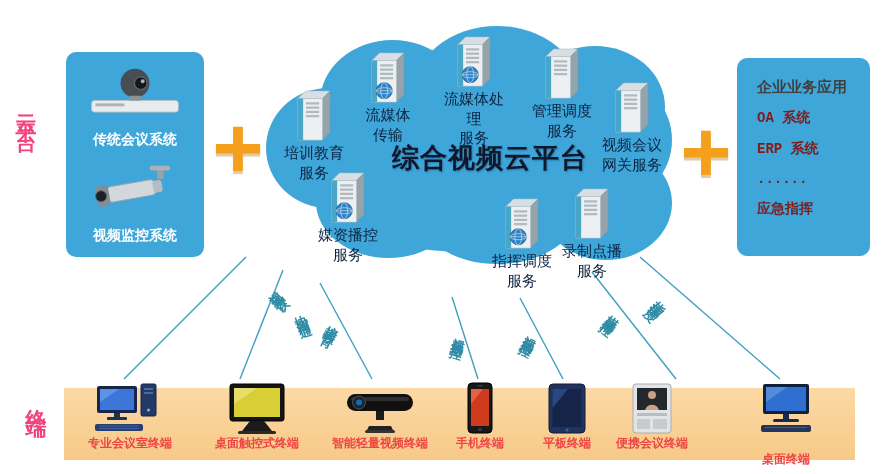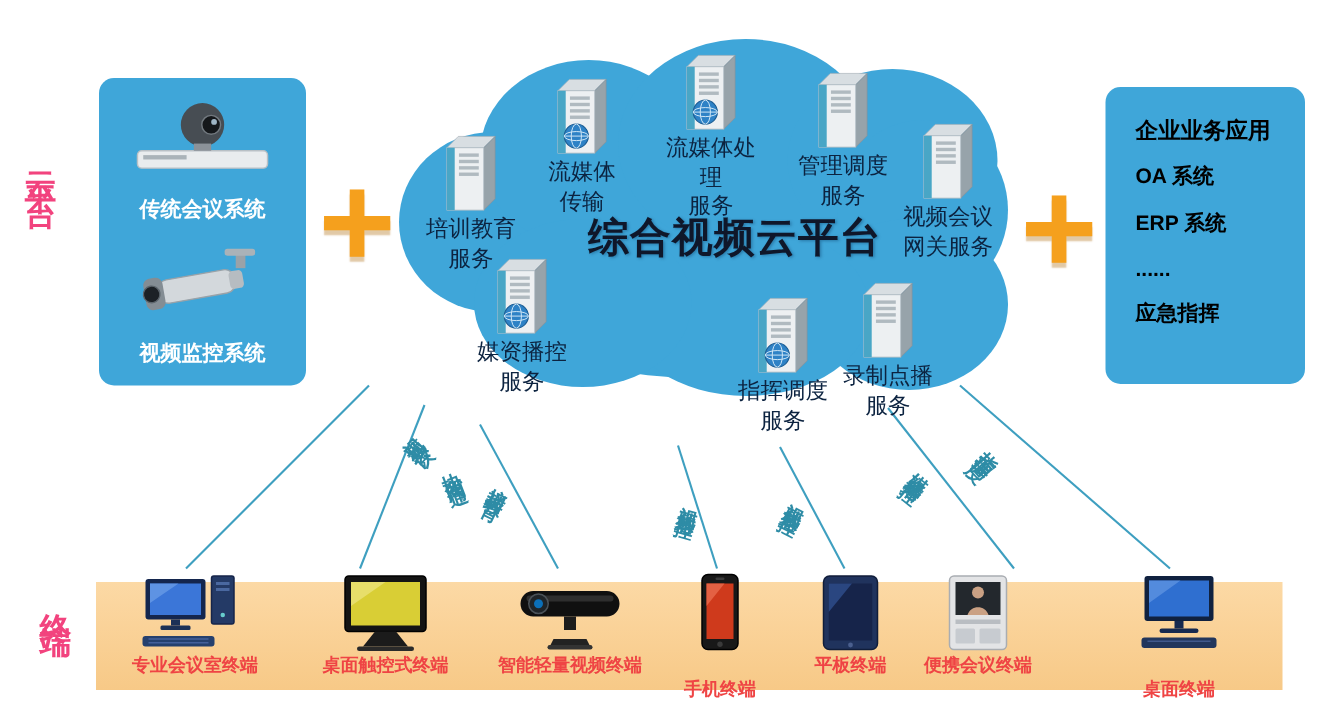--- a/index.html
+++ b/index.html
@@ -13,22 +13,22 @@
   #vl-term{left:22px;top:392px;}
 
   
   .panel{position:absolute;background:#3fa6d9;border-radius:10px;box-sizing:border-box;
          display:flex;flex-direction:column;}
   #left-box{left:66px;top:52px;width:138px;height:205px;align-items:center;
             justify-content:space-between;padding:8px 4px 12px;}
   .panel-label{color:#fff;font-weight:bold;font-size:14px;}
   #right-box{left:737px;top:58px;width:133px;height:198px;align-items:flex-start;
              padding:20px 0 0 20px;}
-  .panel-title{color:#000000;font-weight:bold;font-size:15px;margin-bottom:12px;}
-  .panel-item{color:#000000;font-weight:bold;font-size:14px;margin-bottom:13px;}
+  .panel-title{color:#404040;font-weight:bold;font-size:15px;margin-bottom:12px;}
+  .panel-item{color:#7f1d1d;font-weight:bold;font-size:14px;margin-bottom:13px;font-family:Liberation Mono, monospace;}
 
   
   .plus{position:absolute;color:#f5a01d;font-weight:bold;font-size:88px;line-height:80px;
         width:60px;text-align:center;text-shadow:0 3px 1px rgba(170,100,0,.35);}
   #plus-left{left:208px;top:108px;}
   #plus-right{left:676px;top:112px;}
 
   
   .cloud div{position:absolute;background:#3fa6d9;border-radius:50%;}
   .cloud-title{position:absolute;left:390px;top:140px;width:200px;text-align:center;
@@ -257,21 +257,21 @@
         <circle cx="24" cy="20.5" r="6.5" fill="#1f2428" stroke="#4b5258"></circle>
         <circle cx="24" cy="20.5" r="3" fill="#0b6fb8"></circle>
         <rect x="41" y="29" width="8" height="9" fill="#1c1c1c"></rect>
         <polygon points="34,44 56,44 58,48 32,48" fill="#222"></polygon>
         <rect x="30" y="48" width="30" height="3" rx="1.5" fill="#333"></rect>
       </svg>
     </div>
     <div class="t-label">智能轻量视频终端</div>
   </div>
 
-  <div class="terminal" style="left:425px;gap:16px;">
+  <div class="terminal" style="left:425px;">
     <div class="t-icon">
       <svg viewBox="0 0 90 52" width="90" height="52">
         <rect x="33" y="1" width="24" height="50" rx="4" fill="#181818" stroke="#000"></rect>
         <rect x="36" y="7" width="18" height="37" fill="#cf3a1c"></rect>
         <polygon points="36,7 48,7 36,22" fill="#e8684a" opacity="0.85"></polygon>
         <rect x="42" y="3" width="6" height="1.6" rx="0.8" fill="#3a3a3a"></rect>
         <circle cx="45" cy="47.5" r="1.8" fill="#3a3a3a"></circle>
       </svg>
     </div>
     <div class="t-label">手机终端</div>

